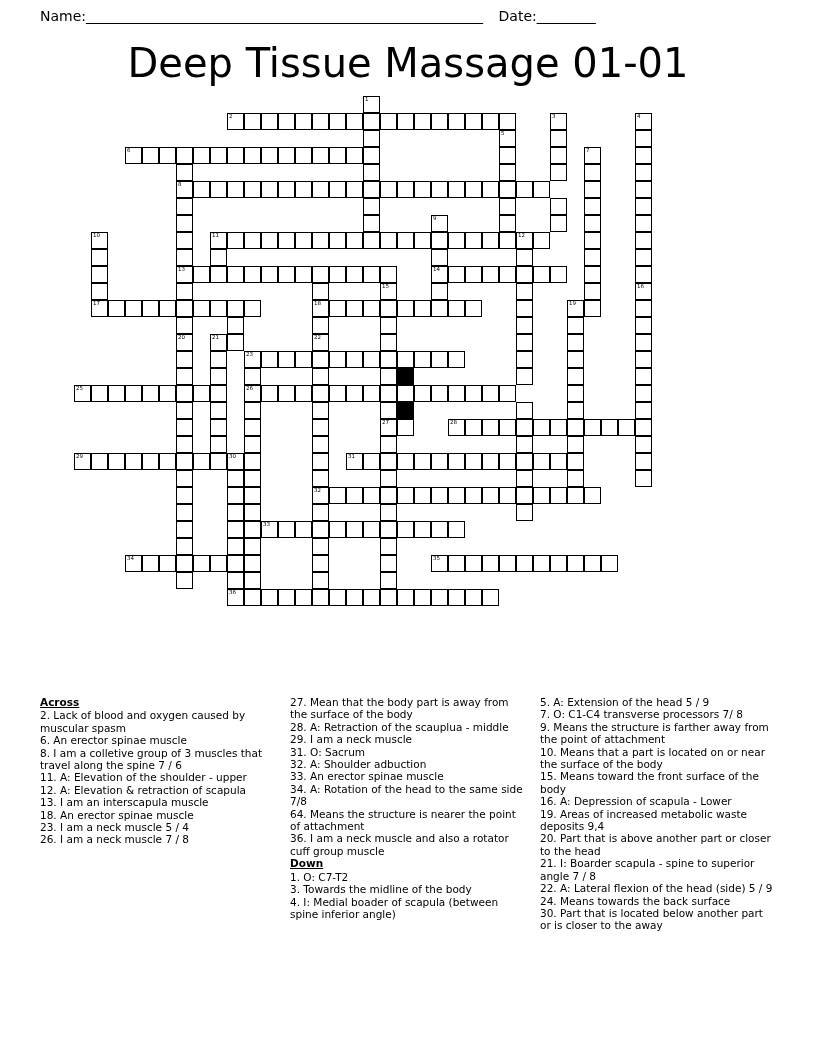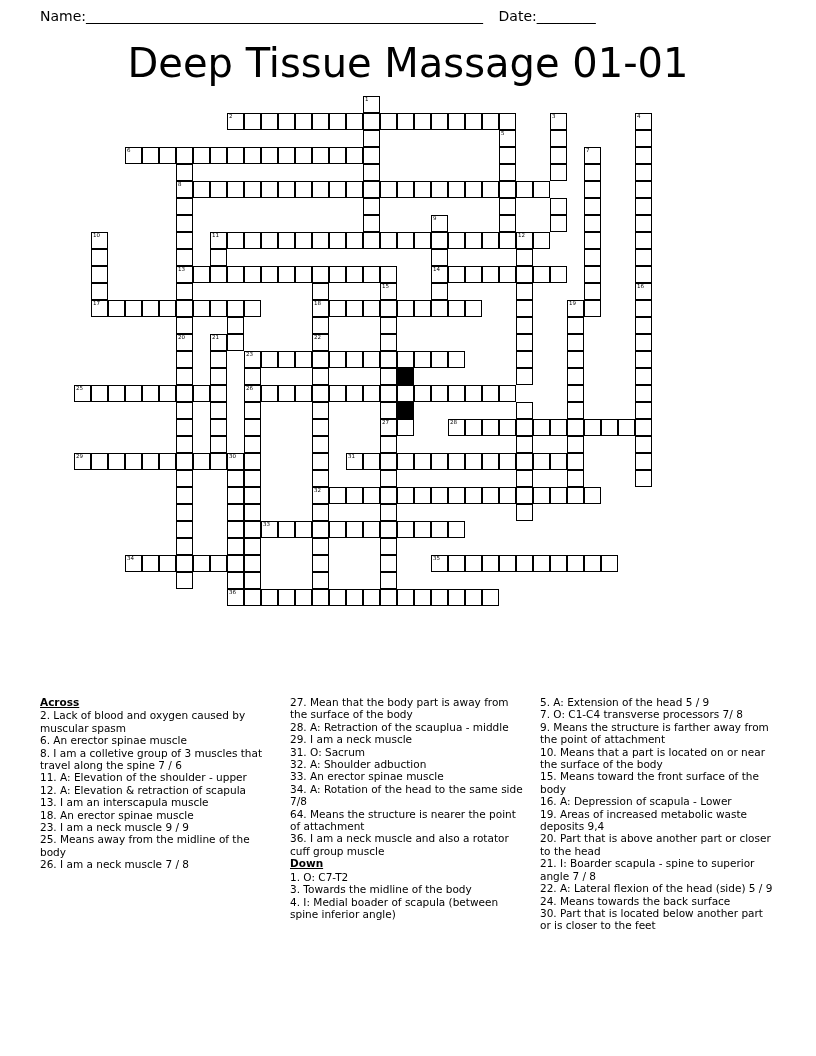--- a/index.html
+++ b/index.html
@@ -592,22 +592,21 @@
     <div class="col">
       <div class="sect-head">Across</div>
       <div id="across-col1">
           <div class="clue"><b>2. </b><span>Lack of blood and oxygen caused by muscular spasm</span></div>
           <div class="clue"><b>6. </b><span>An erector spinae muscle</span></div>
           <div class="clue"><b>8. </b><span>I am a colletive group of 3 muscles that travel along the spine 7 / 6</span></div>
           <div class="clue"><b>11. </b><span>A: Elevation of the shoulder - upper</span></div>
           <div class="clue"><b>12. </b><span>A: Elevation &amp; retraction of scapula</span></div>
           <div class="clue"><b>13. </b><span>I am an interscapula muscle</span></div>
           <div class="clue"><b>18. </b><span>An erector spinae muscle</span></div>
-          <div class="clue"><b>23. </b><span>I am a neck muscle 9 / 9</span></div>
-          <div class="clue"><b>25. </b><span>Means away from the midline of the body</span></div>
+          <div class="clue"><b>23. </b><span>I am a neck muscle 5 / 4</span></div>
           <div class="clue"><b>26. </b><span>I am a neck muscle 7 / 8</span></div>
         </div>
     </div>
     <div class="col mid">
       <div id="across-col2">
           <div class="clue"><b>27. </b><span>Mean that the body part is away from the surface of the body</span></div>
           <div class="clue"><b>28. </b><span>A: Retraction of the scauplua - middle</span></div>
           <div class="clue"><b>29. </b><span>I am a neck muscle</span></div>
           <div class="clue"><b>31. </b><span>O: Sacrum</span></div>
           <div class="clue"><b>32. </b><span>A: Shoulder adbuction</span></div>
@@ -629,18 +628,18 @@
           <div class="clue"><b>7. </b><span>O: C1-C4 transverse processors 7/ 8</span></div>
           <div class="clue"><b>9. </b><span>Means the structure is farther away from the point of attachment</span></div>
           <div class="clue"><b>10. </b><span>Means that a part is located on or near the surface of the body</span></div>
           <div class="clue"><b>15. </b><span>Means toward the front surface of the body</span></div>
           <div class="clue"><b>16. </b><span>A: Depression of scapula - Lower</span></div>
           <div class="clue"><b>19. </b><span>Areas of increased metabolic waste deposits 9,4</span></div>
           <div class="clue"><b>20. </b><span>Part that is above another part or closer to the head</span></div>
           <div class="clue"><b>21. </b><span>I: Boarder scapula - spine to superior angle 7 / 8</span></div>
           <div class="clue"><b>22. </b><span>A: Lateral flexion of the head (side) 5 / 9</span></div>
           <div class="clue"><b>24. </b><span>Means towards the back surface</span></div>
-          <div class="clue"><b>30. </b><span>Part that is located below another part or is closer to the feet</span></div>
+          <div class="clue"><b>30. </b><span>Part that is located below another part or is closer to the away</span></div>
         </div>
     </div>
   </div>
 
 </div>
 
 </body></html>

